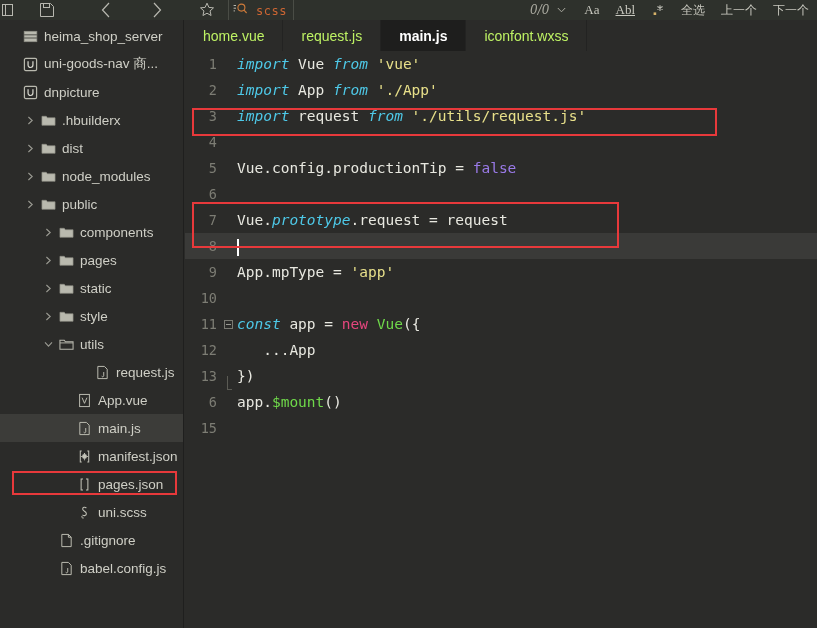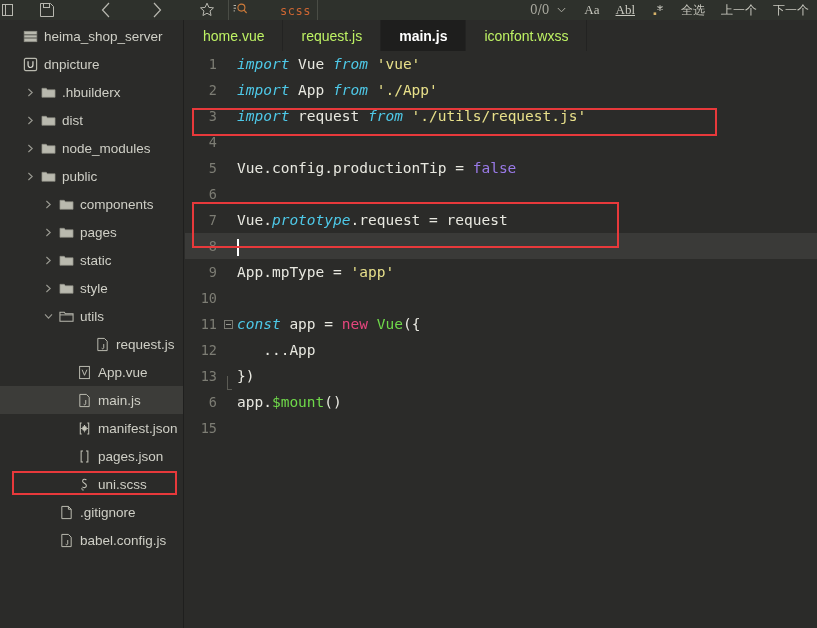--- a/index.html
+++ b/index.html
@@ -34,21 +34,20 @@
   .tb-icon svg { display: block; }
 
   .find-box {
     position: absolute; left: 228px; top: 0px;
     height: 22px;
     display: flex; align-items: center;
     background: #2e312c;
     border: 1px solid #4a4d46;
     border-top: none;
     padding: 0 6px 0 4px;
-    gap: 24px;
   }
   .find-input-text {
     color: #cc6633;
     font-family: "DejaVu Sans Mono", monospace;
     font-size: 12px;
     margin-left: 8px;
     letter-spacing: .5px;
   }
   .find-right {
     position: absolute; right: 0px; top: 0;
@@ -57,21 +56,21 @@
     color: #c8c8bf;
     font-size: 12px;
   }
   .find-right > * {
     padding: 0 8px;
     white-space: nowrap;
     line-height: 20px;
     height: 20px;
     display: flex; align-items: center;
   }
-  .fr-count { color: #a9a99f; font-family:"DejaVu Serif", serif; }
+  .fr-count { font-style: italic; color: #a9a99f; font-family:"DejaVu Serif", serif; }
   .fr-aa { font-family: "Liberation Serif", serif; font-size: 13px; }
   .fr-abl { font-family: "Liberation Serif", serif; font-size: 13px; text-decoration: underline; }
   .fr-cn { font-size: 12px; }
 
   
   .sidebar {
     position: absolute; left: 0; top: 20px;
     width: 184px; height: 608px;
     background: #2b2b29;
     border-right: 1px solid #1f1f1e;
@@ -271,20 +270,31 @@
         <div class="tree-row">
           <span style="width: 4px; flex: 0 0 auto;"></span>
           <span class="arrow none"></span>
           <span class="ico">
             <svg width="15" height="15" viewBox="0 0 16 16">
               <rect x="1.2" y="2.4" width="13.6" height="11.2" fill="#b9b9ae" stroke="#8d8d84" stroke-width=".7"></rect>
               <path d="M1.2 6.2h13.6M1.2 9.6h13.6" stroke="#4a4a44" stroke-width="1"></path>
             </svg>
           </span>
           <span class="tree-label">heima_shop_server</span>
+        </div>
+        <div class="tree-row">
+          <span style="width: 4px; flex: 0 0 auto;"></span>
+          <span class="arrow none"></span>
+          <span class="ico">
+            <svg width="15" height="15" viewBox="0 0 16 16">
+              <rect x="1.5" y="1.5" width="13" height="13" rx="1.5" fill="none" stroke="#b9b9ae" stroke-width="1.3"></rect>
+              <path d="M5.4 4.6v4a2.6 2.6 0 0 0 5.2 0v-4" fill="none" stroke="#d8d8cf" stroke-width="1.3"></path>
+            </svg>
+          </span>
+          <span class="tree-label">uni-goods-nav 商...</span>
         </div>
         <div class="tree-row">
           <span style="width: 4px; flex: 0 0 auto;"></span>
           <span class="arrow none"></span>
           <span class="ico">
             <svg width="15" height="15" viewBox="0 0 16 16">
               <rect x="1.5" y="1.5" width="13" height="13" rx="1.5" fill="none" stroke="#b9b9ae" stroke-width="1.3"></rect>
               <path d="M5.4 4.6v4a2.6 2.6 0 0 0 5.2 0v-4" fill="none" stroke="#d8d8cf" stroke-width="1.3"></path>
             </svg>
           </span>

